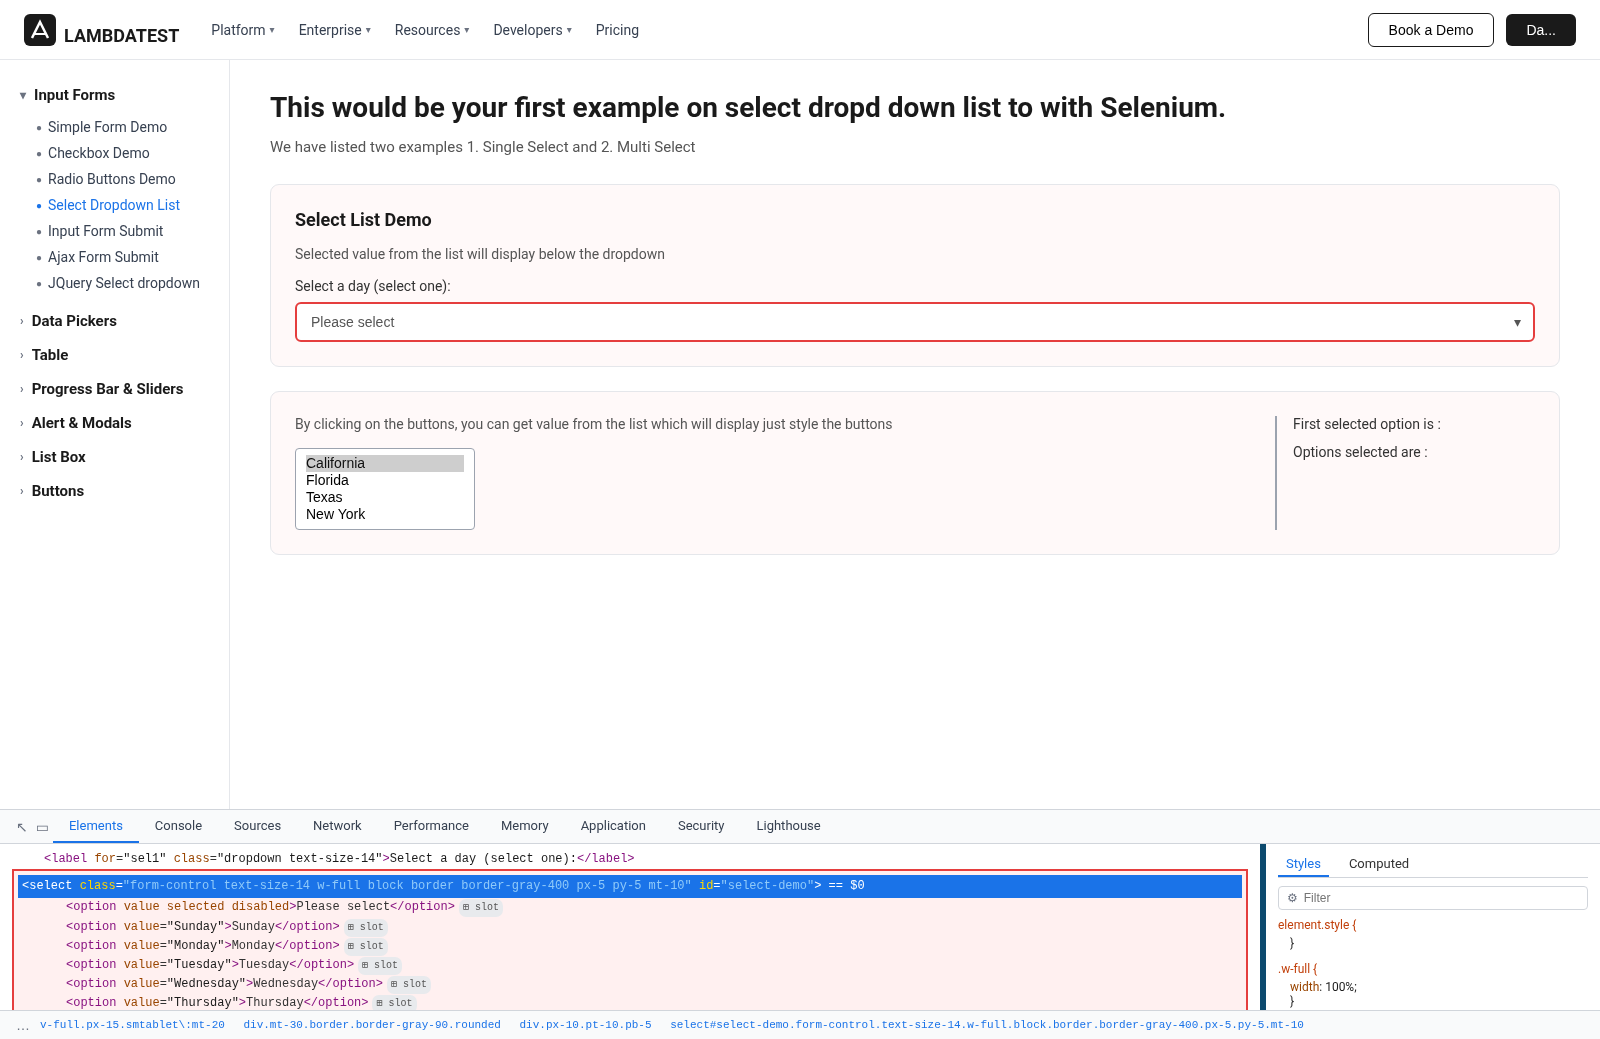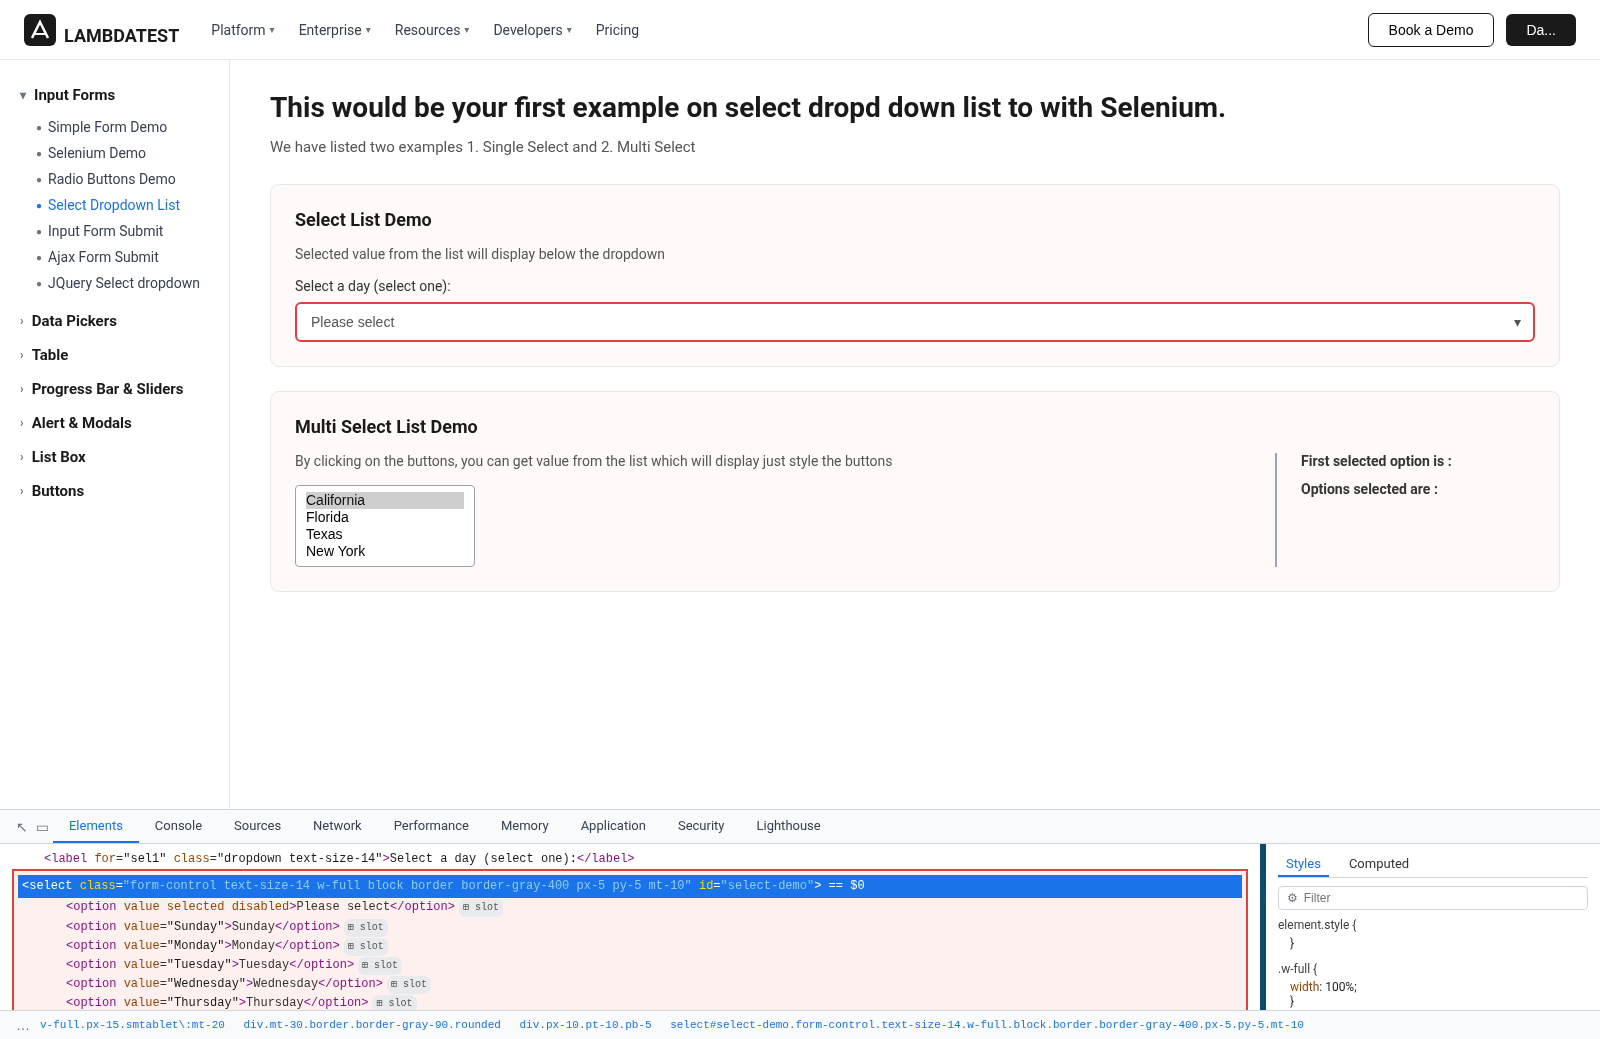--- a/index.html
+++ b/index.html
@@ -81,22 +81,22 @@
       position: absolute; right: 14px; top: 50%; transform: translateY(-50%);
       pointer-events: none; color: #555; font-size: 14px;
     }
 
     
     .multi-card-inner {
       display: flex; gap: 0;
     }
     .multi-card-left { flex: 1; }
     .multi-card-right {
-      width: 260px; padding-left: 24px; border-left: 2px solid #9ca3af;
-      font-size: 14px; color: #333; font-weight: bold;
+      width: 260px; padding-left: 16px; border-left: 2px solid #9ca3af;
+      font-size: 14px; color: #333;
     }
     .multi-card-right p { margin-bottom: 12px; }
     .select-multi {
       width: 180px; padding: 6px 10px; border: 1px solid #9ca3af; border-radius: 4px;
       font-size: 14px; background: #fff;
     }
 
     
     .devtools {
       position: fixed; bottom: 0; left: 0; right: 0;
@@ -136,21 +136,21 @@
       font-size: 10px; padding: 1px 4px; border-radius: 7px; margin-left: 4px;
       cursor: pointer;
     }
 
     .styles-filter {
       display: flex; align-items: center; border: 1px solid #d1d5db; border-radius: 4px;
       padding: 4px 8px; margin-bottom: 8px; gap: 6px;
     }
     .styles-filter input { border: none; outline: none; font-size: 12px; flex: 1; }
     .styles-section { margin-bottom: 12px; }
-    .styles-selector { font-size: 12px; color: #404040; margin-bottom: 4px; }
+    .styles-selector { font-size: 12px; color: #c2410c; margin-bottom: 4px; }
     .styles-rule { font-size: 12px; color: #333; padding-left: 12px; }
     .styles-prop { color: #994500; }
     .styles-val { color: #1a1a1a; }
     .styles-tabs { display: flex; gap: 12px; margin-bottom: 8px; border-bottom: 1px solid #d1d5db; }
     .styles-tab { padding: 4px 8px; font-size: 13px; cursor: pointer; border-bottom: 2px solid transparent; }
     .styles-tab.active { color: #1a73e8; border-bottom: 2px solid #1a73e8; }
 
     .bottom-breadcrumb {
       display: flex; align-items: center; gap: 0;
       background: #f9fafb; border-top: 1px solid #d1d5db;
@@ -211,21 +211,21 @@
         <span class="arrow">▾</span>
         <span>Input Forms</span>
       </div>
       <div class="sidebar-items">
         <a class="sidebar-item">
           <span class="bullet">●</span>
           <span>Simple Form Demo</span>
         </a>
         <a class="sidebar-item">
           <span class="bullet">●</span>
-          <span>Selenium Demo</span>
+          <span>Checkbox Demo</span>
         </a>
         <a class="sidebar-item">
           <span class="bullet">●</span>
           <span>Radio Buttons Demo</span>
         </a>
         <a class="sidebar-item active">
           <span class="bullet">●</span>
           <span>Select Dropdown List</span>
         </a>
         <a class="sidebar-item">
@@ -286,21 +286,20 @@
           <option value="Wednesday">Wednesday</option>
           <option value="Thursday">Thursday</option>
           <option value="Friday">Friday</option>
           <option value="Saturday">Saturday</option>
         </select>
         <span class="select-arrow">▾</span>
       </div>
     </div>
 
     <div class="demo-card">
-      <div class="demo-card-title">Multi Select List Demo</div>
       <div class="multi-card-inner">
         <div class="multi-card-left">
           <p class="demo-card-desc">By clicking on the buttons, you can get value from the list which will display just style the buttons</p>
           <select class="select-multi" multiple="" size="4">
             <option selected="">California</option>
             <option>Florida</option>
             <option>Texas</option>
             <option>New York</option>
           </select>
         </div>

